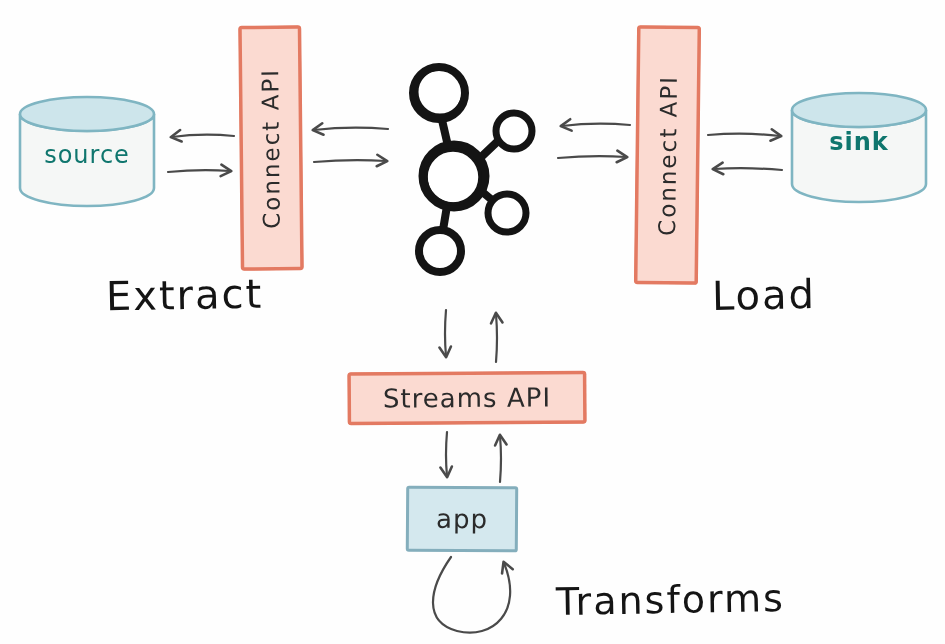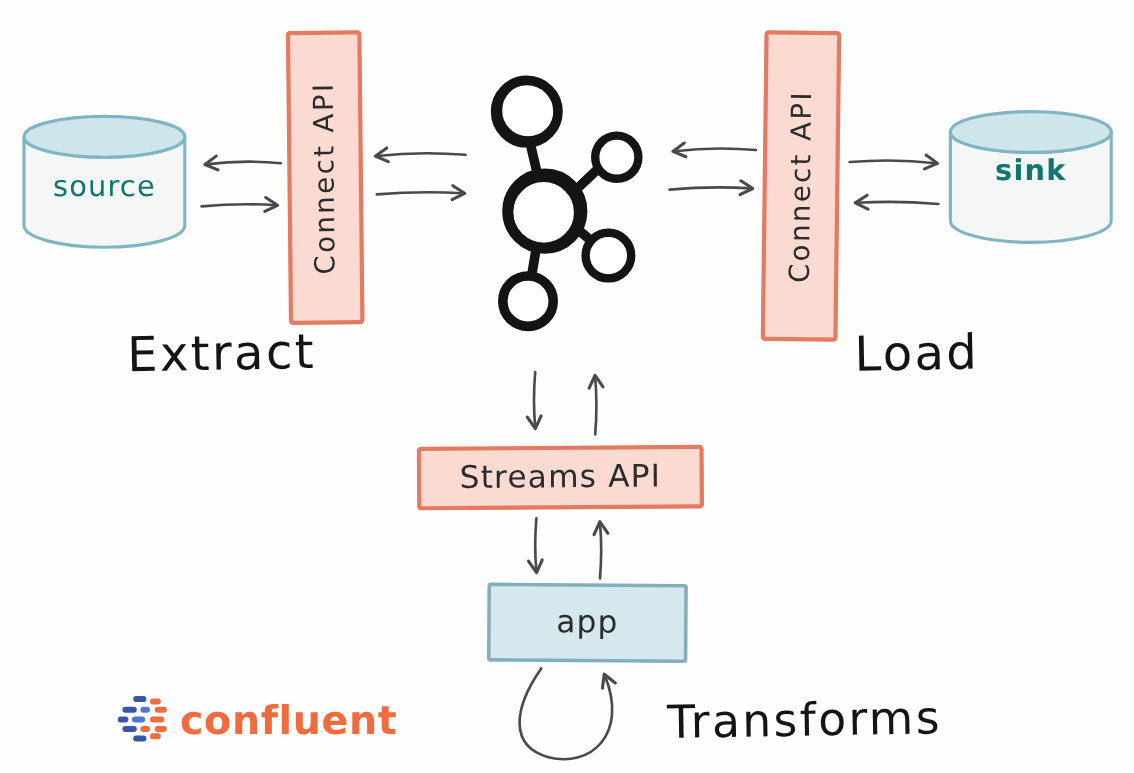--- a/index.html
+++ b/index.html
@@ -32,21 +32,21 @@
     letter-spacing:2px;
     color:#2b2b2b;
     white-space:nowrap;
   }
   .box-label { font-size:26px; letter-spacing:1px; }
 
   
   .connect-left  { left:240px; top:26px;  width:62px;  height:244px; transform:rotate(-0.6deg); }
   .connect-right { left:636px; top:26px;  width:63px;  height:258px; transform:rotate(0.7deg); }
   .streams-box   { left:348px; top:372px; width:238px; height:52px;  transform:rotate(-0.4deg); }
-  .app-box       { left:406px; top:486px; width:167px; height:66px;  transform:rotate(0.4deg); }
+  .app-box       { left:406px; top:486px; width:112px; height:66px;  transform:rotate(0.4deg); }
 
   .cyl-label {
     text-align:center; font-size:24px; color:#0f766e; letter-spacing:1px;
   }
   .source-label { left:16px;  top:141px; width:142px; }
   .sink-label   { left:788px; top:128px; width:142px;font-weight:bold; }
 
   .hand-big {
     font-size:40px; color:#141414; letter-spacing:2px;
     transform:rotate(-1deg);
@@ -134,34 +134,14 @@
   <div class="abs hand-big transforms-label">Transforms</div>
 
   <div class="abs salmon-box streams-box">
     <span class="box-label">Streams API</span>
   </div>
 
   <div class="abs blue-box app-box">
     <span class="box-label">app</span>
   </div>
 
-  <div class="abs confluent">
-    <svg width="44" height="44" viewBox="0 0 44 44">
-      <g>
-        <rect x="13" y="2" width="11" height="5" rx="2.5" fill="#3955a3"></rect>
-        <rect x="27" y="4" width="9" height="5" rx="2.5" fill="#ee6c3d"></rect>
-        <rect x="4" y="11" width="12" height="5" rx="2.5" fill="#3955a3"></rect>
-        <rect x="19" y="11" width="8" height="5" rx="2.5" fill="#4a7bd0"></rect>
-        <rect x="31" y="11" width="10" height="5" rx="2.5" fill="#ee6c3d"></rect>
-        <rect x="0" y="19" width="9" height="5" rx="2.5" fill="#3955a3"></rect>
-        <rect x="12" y="19" width="11" height="5" rx="2.5" fill="#4a7bd0"></rect>
-        <rect x="27" y="19" width="12" height="5" rx="2.5" fill="#ee6c3d"></rect>
-        <rect x="4" y="27" width="12" height="5" rx="2.5" fill="#3955a3"></rect>
-        <rect x="19" y="27" width="8" height="5" rx="2.5" fill="#ee6c3d"></rect>
-        <rect x="31" y="27" width="10" height="5" rx="2.5" fill="#ee6c3d"></rect>
-        <rect x="13" y="35" width="11" height="5" rx="2.5" fill="#3955a3"></rect>
-        <rect x="27" y="33" width="9" height="5" rx="2.5" fill="#ee6c3d"></rect>
-      </g>
-    </svg>
-    <span class="confluent-text">confluent</span>
-  </div>
 
 </div>
 
 </body></html>

